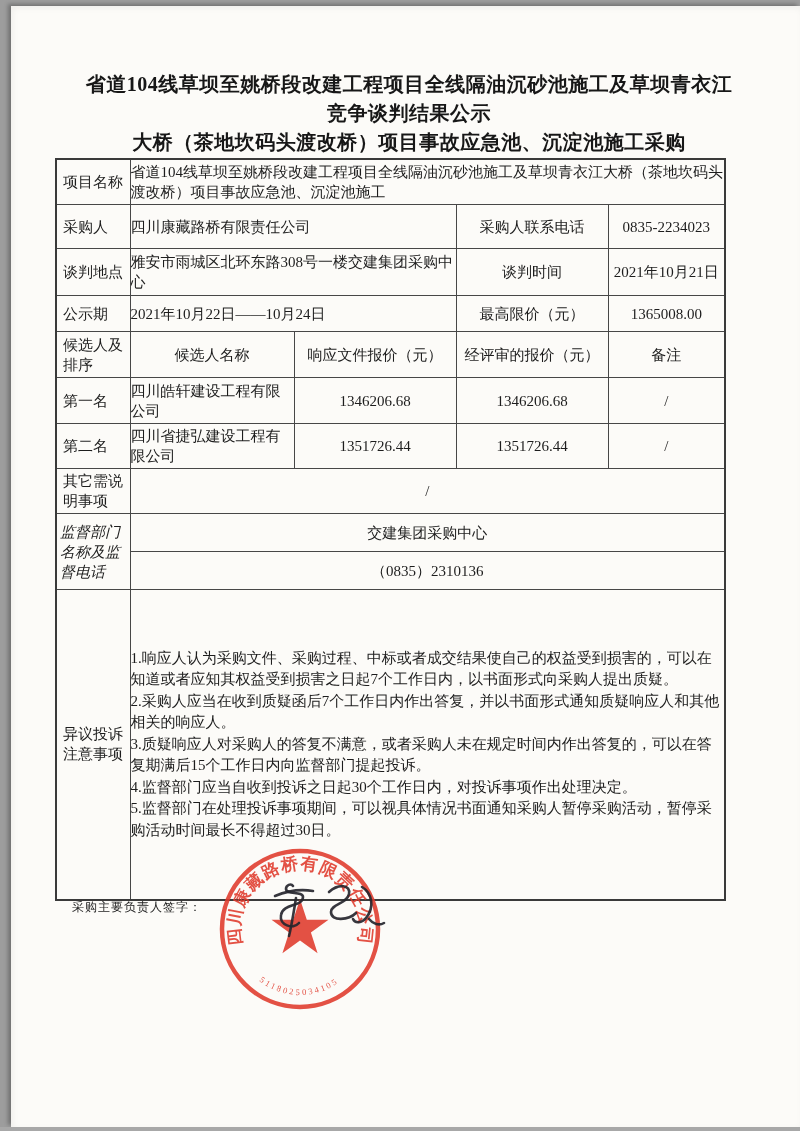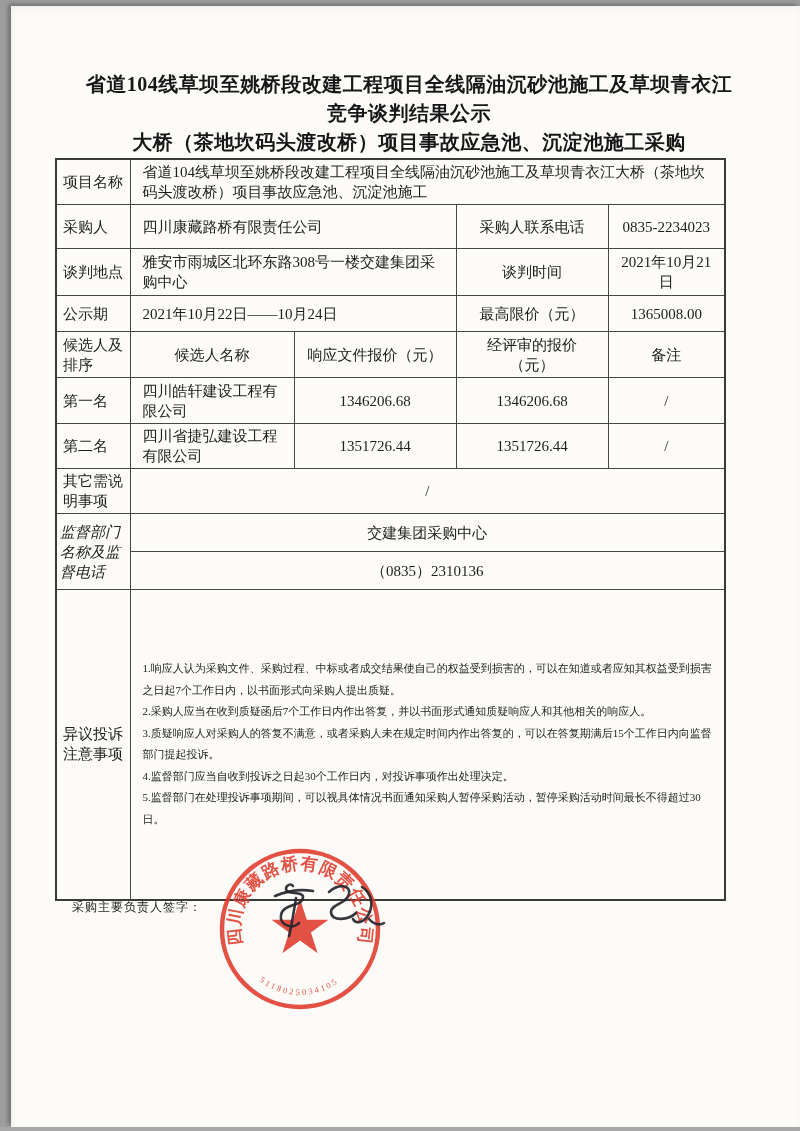--- a/index.html
+++ b/index.html
@@ -20,31 +20,31 @@
   }
   table.doc-table{
     position:absolute;left:44px;top:152px;width:669px;
     border-collapse:collapse;table-layout:fixed;
     color:#1d1d1d;
   }
   table.doc-table{border:2px solid #3a3a3a;}
   .doc-table td{
     border:1px solid #474747;
     font-size:15px;line-height:20px;
-    padding:2px 12px;vertical-align:middle;
+    padding:2px 0;vertical-align:middle;
     overflow:hidden;
   }
   .doc-table td.lab{padding:2px 3px 2px 6px;}
   .doc-table td.lab-c{text-align:left;padding:2px 3px;font-style:italic;}
   .doc-table td.c{text-align:center;}
   .r1{height:40px}.r2{height:44px}.r3{height:47px}.r4{height:36px}
   .r5{height:46px}.r6{height:46px}.r7{height:43px}.r8{height:42px}
   .r9{height:38px}.r10{height:38px}.r11{height:310px}
   .complaint-cell{padding:6px 10px;}
-  .complaint-cell div{font-size:11px;line-height:21.5px;}
+  .complaint-cell div{font-size:15px;line-height:21.5px;}
   .sign-line{
     position:absolute;left:61px;top:893px;
     font-size:12px;color:#1d1d1d;letter-spacing:1px;
   }
   .seal{position:absolute;left:204px;top:838px;width:170px;height:170px;opacity:.88;}
   .seal .ring{stroke:#e03a2c;stroke-width:4.5;fill:none;}
   .seal .star{fill:#e03a2c;}
   .seal text{fill:#e03a2c;font-family:"Liberation Serif","DejaVu Serif",serif;}
   .seal .company-arc{font-size:17px;font-weight:bold;}
   .seal .number-arc{font-size:8.5px;letter-spacing:.5px;}

